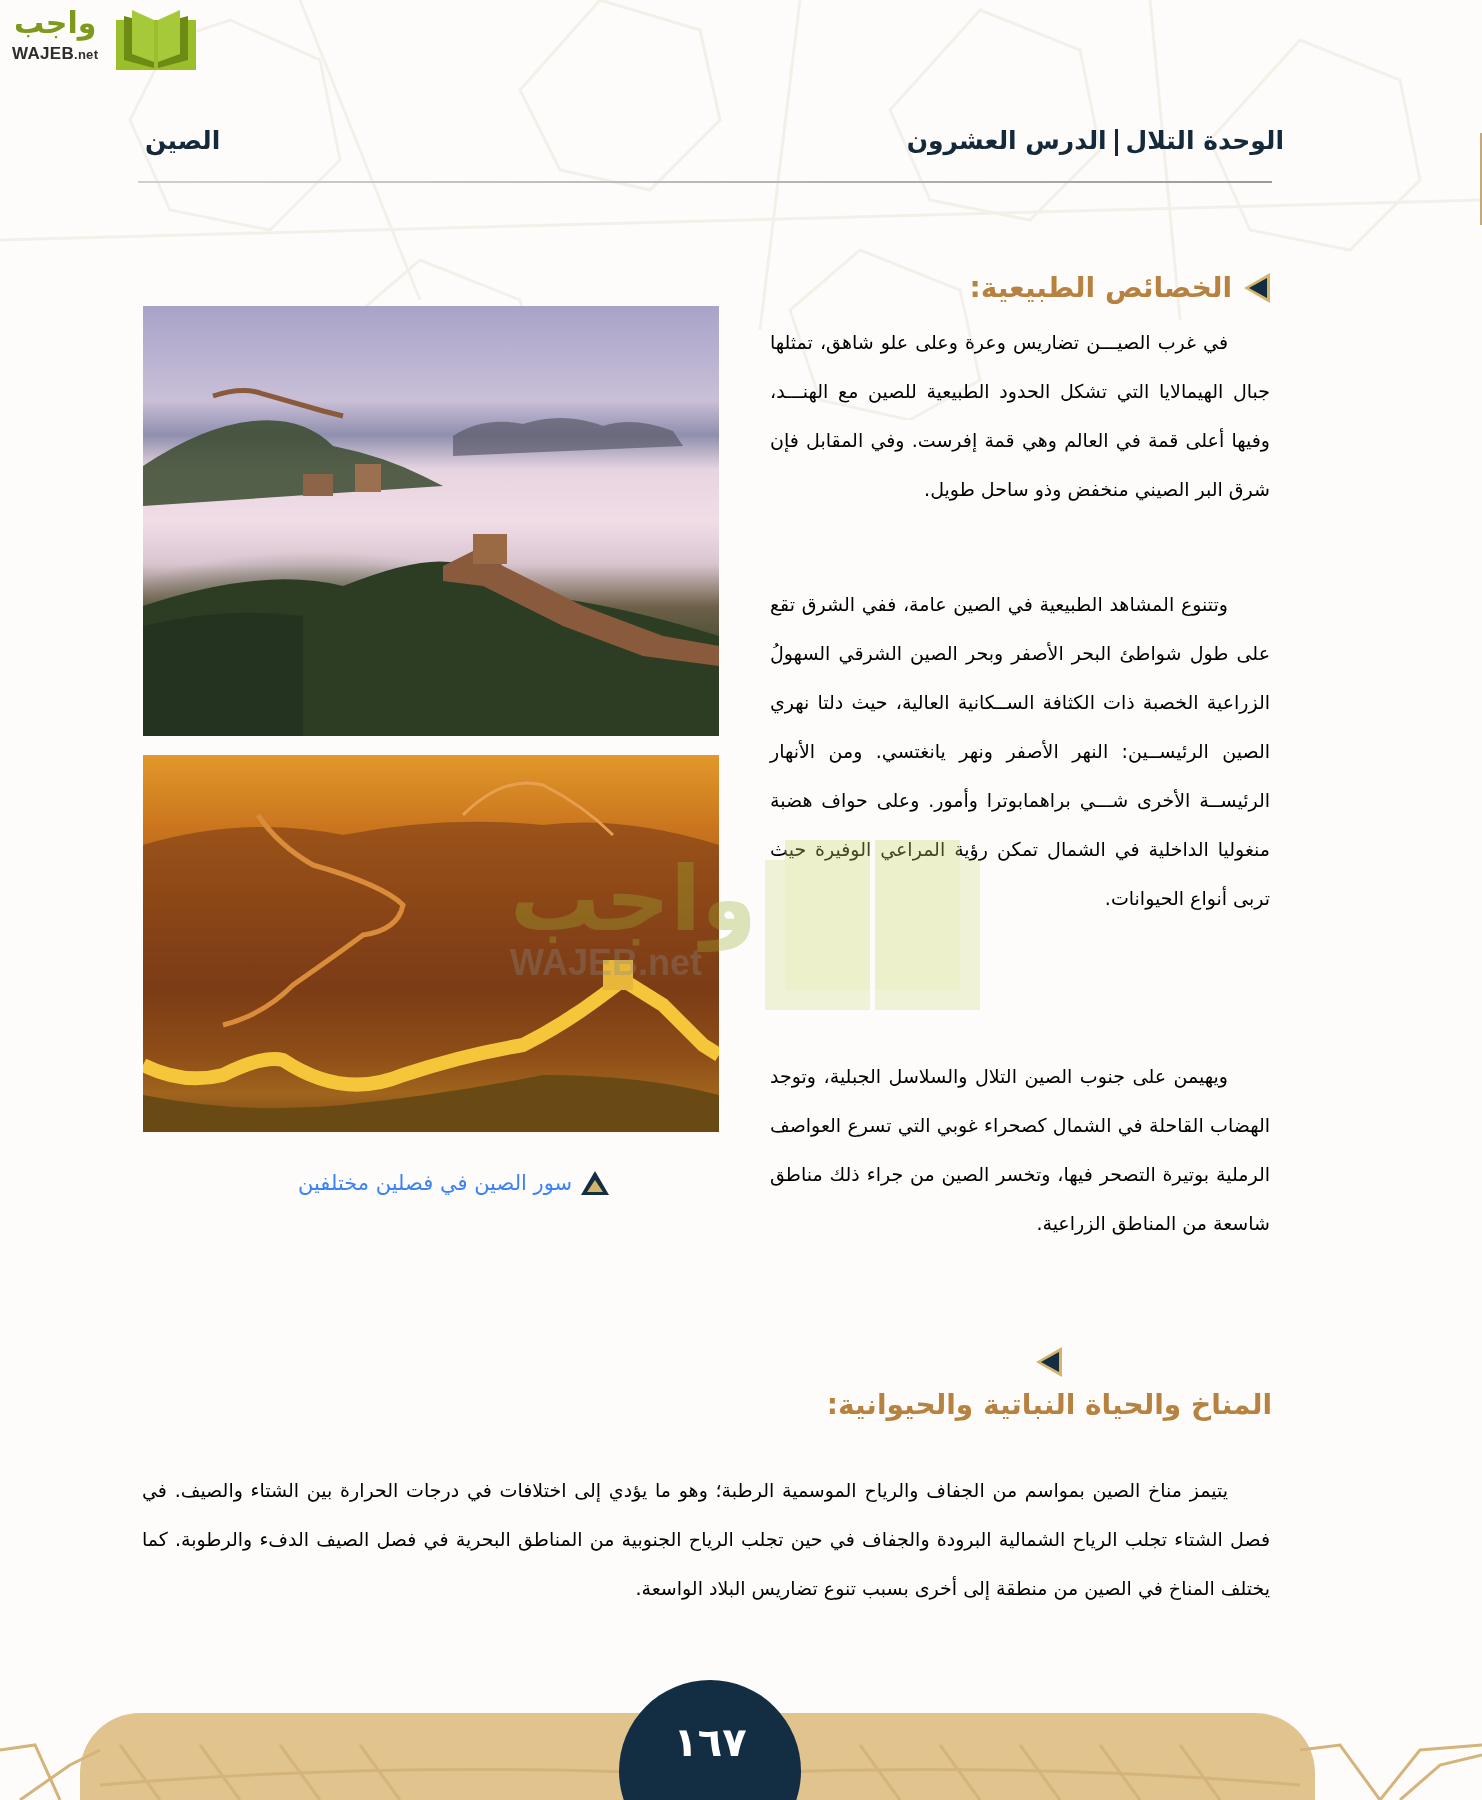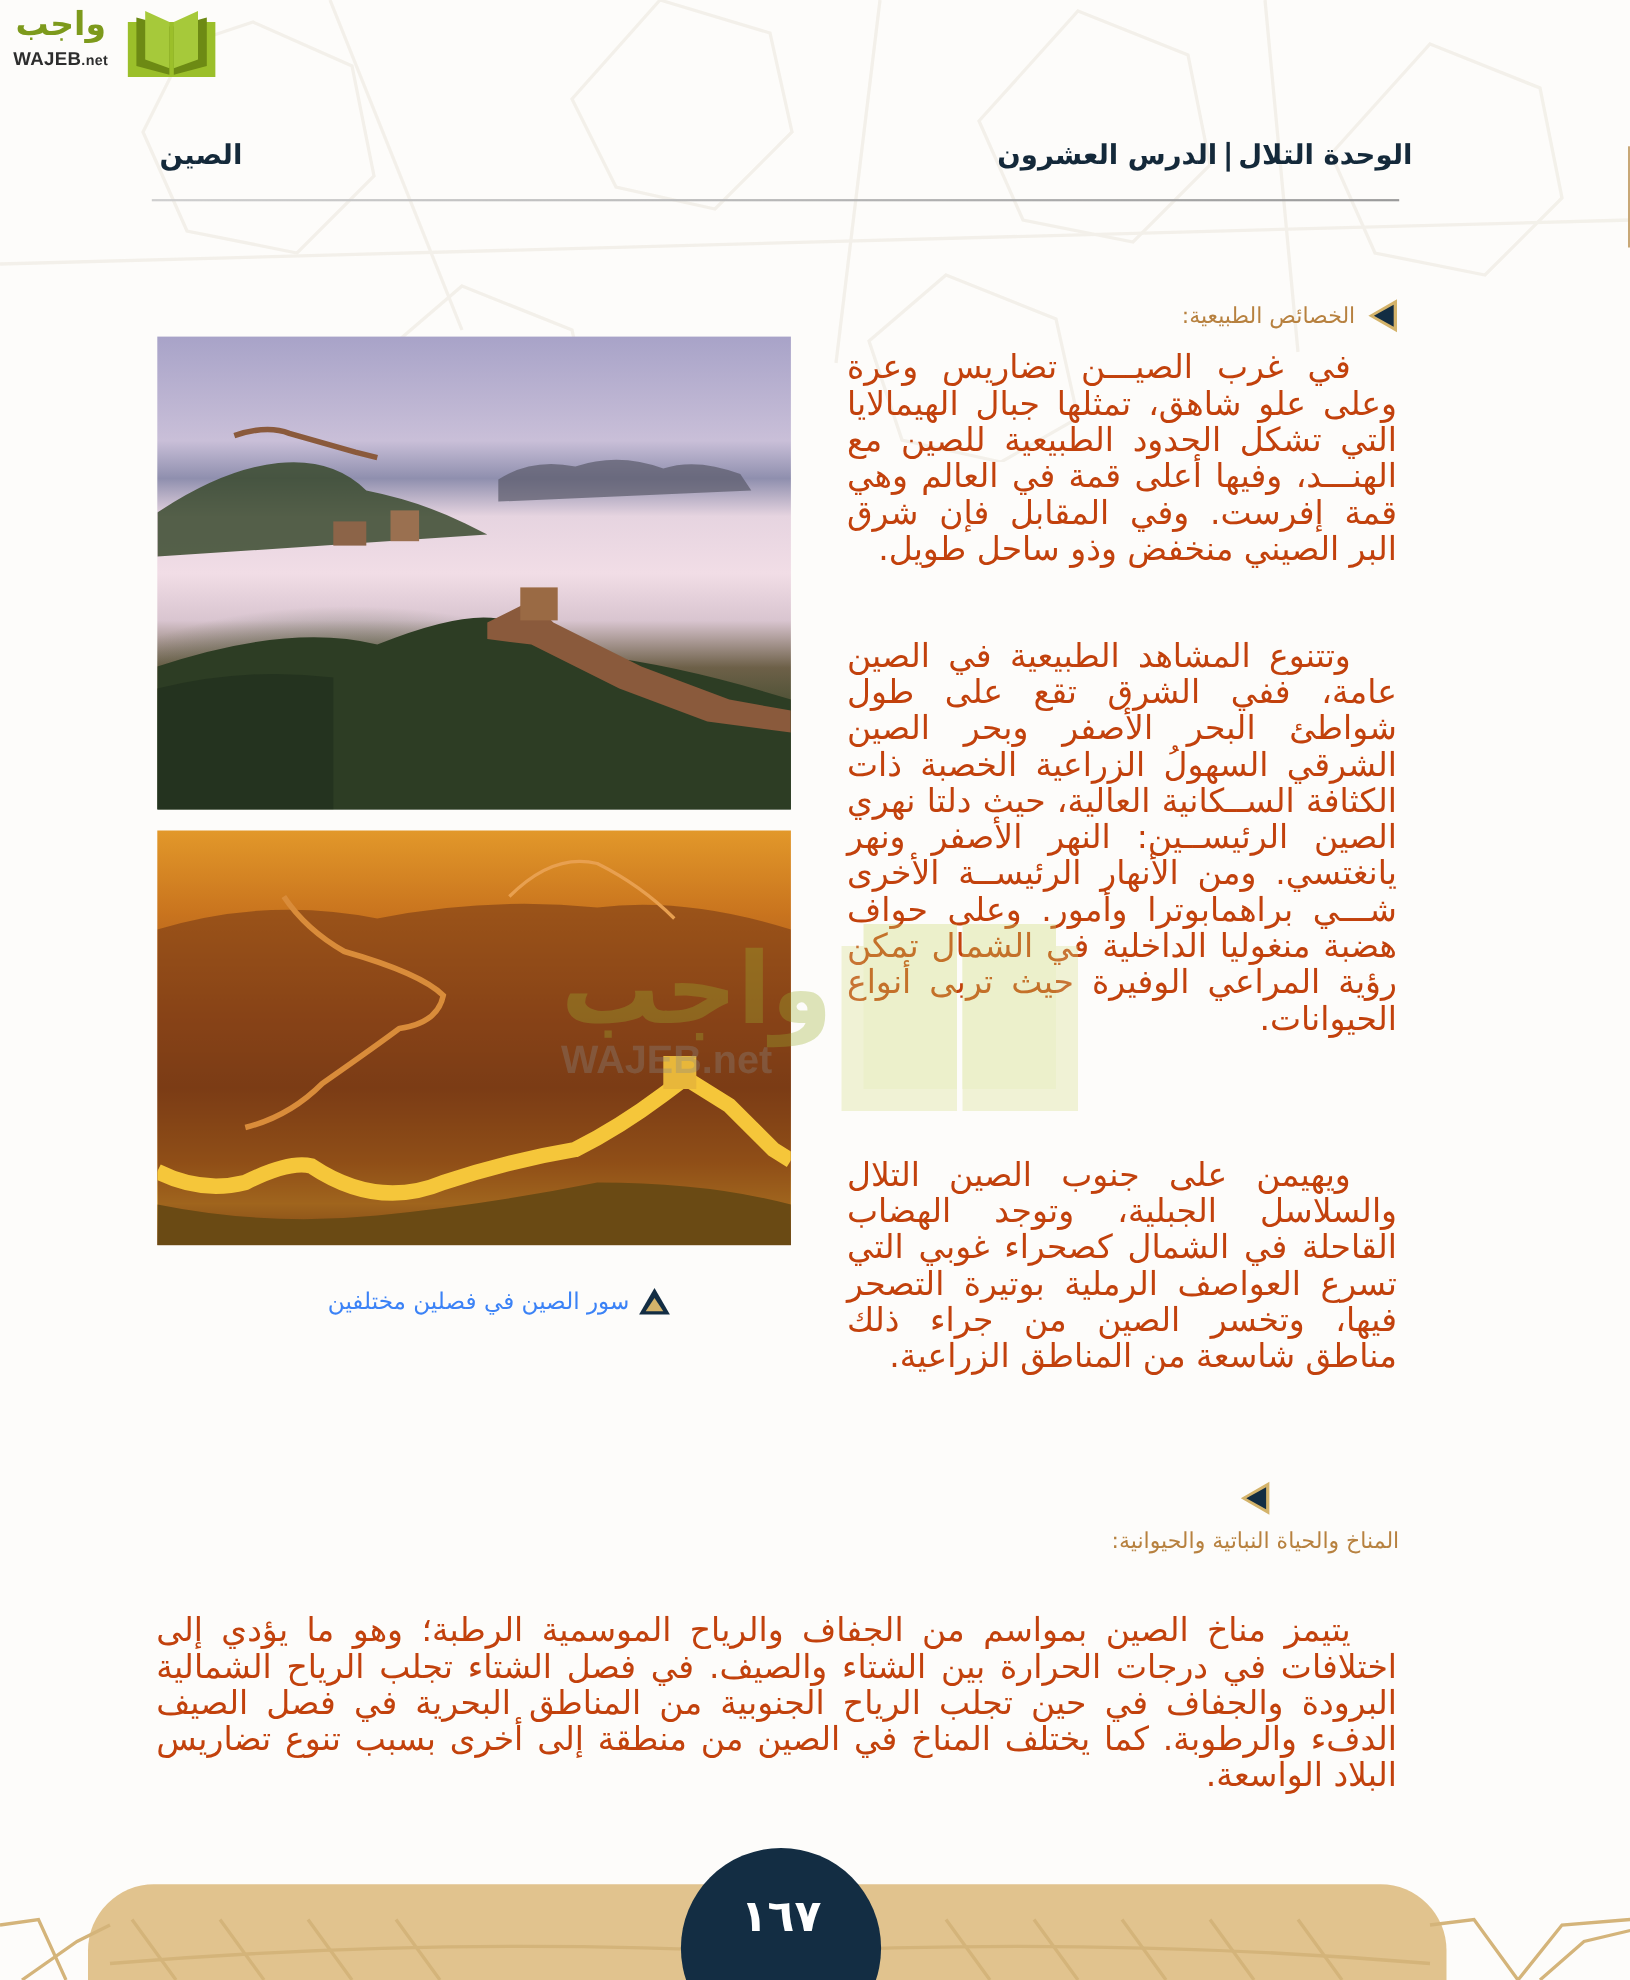--- a/index.html
+++ b/index.html
@@ -19,25 +19,25 @@
   .logo-book { position:absolute; left:106px; top:4px; }
   
   .header-chapter { position:absolute; right:198px; top:126px; font-size:25px; font-weight:bold; color:#14293a; z-index:2; white-space:nowrap; }
   .header-chapter .sep { display:inline-block; width:3px; height:27px; background:#14293a; vertical-align:middle; margin:0 8px; }
   .header-country { position:absolute; left:145px; top:126px; font-size:25px; font-weight:bold; color:#14293a; z-index:2; }
   .header-rule { position:absolute; left:138px; top:181px; width:1134px; height:2px; background:linear-gradient(to left,#9a9a9a,#bdbdbd 60%,#cfcfcf); z-index:2; }
   .edge-line { position:absolute; left:1480px; top:133px; width:2px; height:92px; background:#c8a877; z-index:2; }
   
   .sec-heading { position:absolute; display:flex; align-items:center; gap:10px; z-index:2; direction:rtl; }
   .sec-heading .tri { width:30px; height:32px; flex:0 0 auto; }
-  .sec-heading .txt { font-size:20px; font-weight:normal; color:#b7813f; white-space:nowrap;text-align:center; }
+  .sec-heading .txt { font-size:28px; font-weight:bold; color:#b7813f; white-space:nowrap;text-align:center; }
   .sec1 { right:210px; top:271px; }
   .sec2 { right:210px; top:1346px;flex-direction:column; }
   
-  .para { position:absolute; z-index:2; font-size:30px; line-height:33px; color:#c2410c; text-align:justify; text-align-last:right; }
+  .para { position:absolute; z-index:2; font-size:19px; line-height:49px; color:#000000; text-align:justify; text-align-last:right; }
   .para .ind { display:inline-block; width:42px; }
   .p1 { right:212px; top:318px; width:500px; }
   .p2 { right:212px; top:580px; width:500px; }
   .p3 { right:212px; top:1052px; width:500px; }
   .p4 { right:212px; top:1466px; width:1128px; }
   
   .photo { position:absolute; z-index:2; overflow:hidden; }
   .photo1 { left:143px; top:306px; width:576px; height:430px;
     background:
       radial-gradient(ellipse 60% 30% at 30% 78%, #3b4a2a 0%, rgba(59,74,42,0) 70%),

